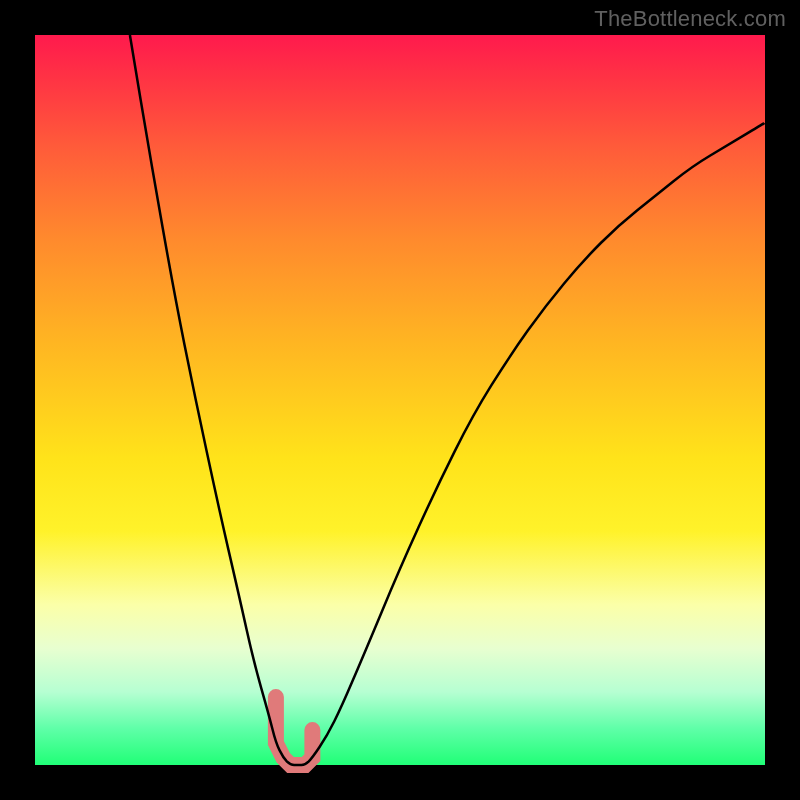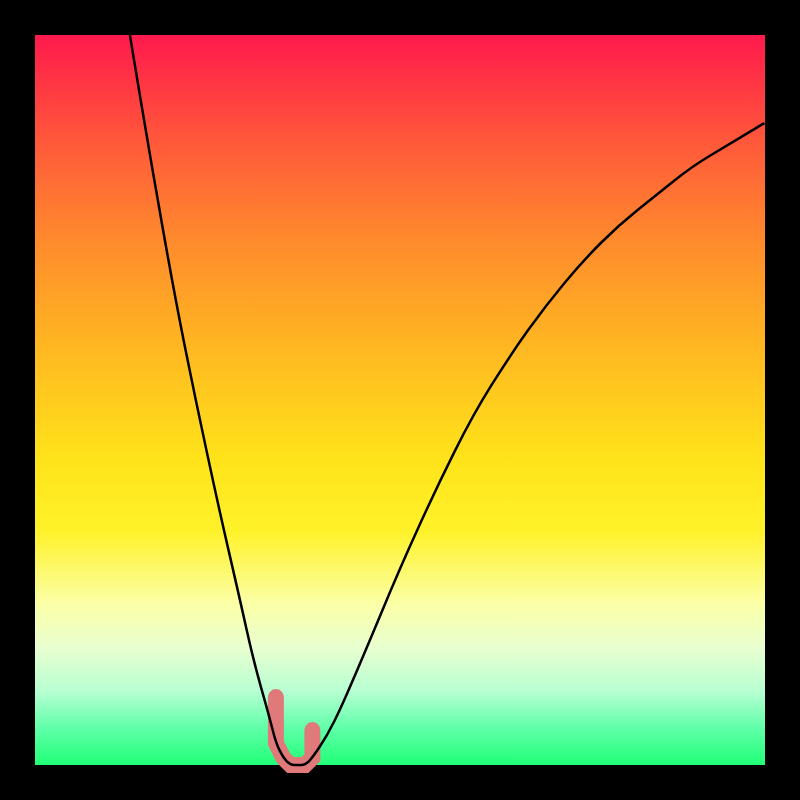--- a/index.html
+++ b/index.html
@@ -68,19 +68,20 @@
   .main-curve {
     stroke: #000;
     stroke-width: 2.5;
     fill: none;
   }
 </style>
 </head>
 <body>
 
 <div class="frame">
+  <div class="watermark">TheBottleneck.com</div>
   <div class="plot-area">
     <svg class="curve" viewBox="0 0 730 730" preserveAspectRatio="none">
       <path id="bottom-marker" class="rounded-bottom" d="M 240.9 662.1 L 240.9 708.1 L 240.9 708.1 L 240.9 708.1 L 248.2 722.7 L 255.5 730.0 L 262.8 730.0 L 270.1 730.0 L 277.4 722.7 L 277.4 722.7 L 277.4 695.1"></path>
       <path id="main-curve" class="main-curve" d="M 94.9 0.0 Q 94.9 0.0 105.8 65.7 Q 116.8 131.4 127.8 193.5 Q 138.7 255.5 149.6 310.3 Q 160.6 365.0 171.6 416.1 Q 182.5 467.2 193.4 514.6 Q 204.4 562.1 211.7 595.0 Q 219.0 627.8 226.3 653.3 Q 233.6 678.9 237.3 693.5 Q 240.9 708.1 244.6 715.4 Q 248.2 722.7 251.8 726.4 Q 255.5 730.0 259.1 730.0 Q 262.8 730.0 266.5 730.0 Q 270.1 730.0 273.8 726.4 Q 277.4 722.7 284.7 711.8 Q 292.0 700.8 299.3 686.2 Q 306.6 671.6 317.5 646.0 Q 328.5 620.5 346.8 576.7 Q 365.0 532.9 383.3 492.8 Q 401.5 452.6 419.8 416.1 Q 438.0 379.6 456.3 350.4 Q 474.5 321.2 492.8 295.6 Q 511.0 270.1 529.3 248.2 Q 547.5 226.3 565.8 208.0 Q 584.0 189.8 602.3 175.2 Q 620.5 160.6 638.8 146.0 Q 657.0 131.4 675.3 120.5 Q 693.5 109.5 711.8 98.6 T 730.0 87.6"></path>
     </svg>
   </div>
 </div>
 
 </body></html>

